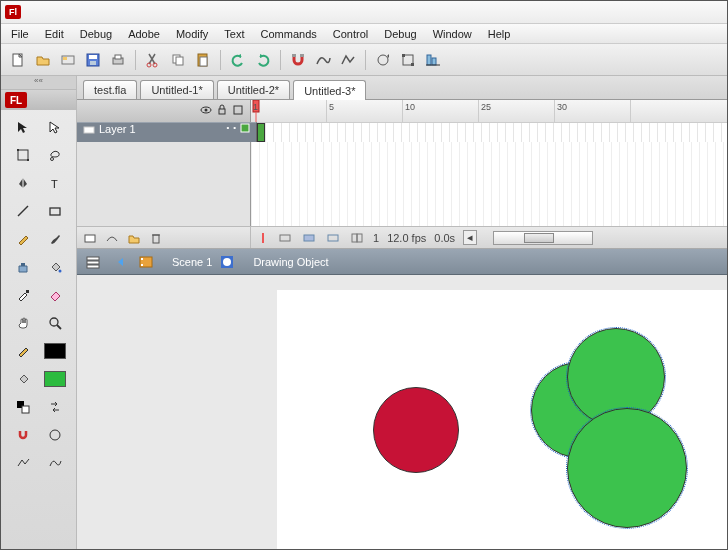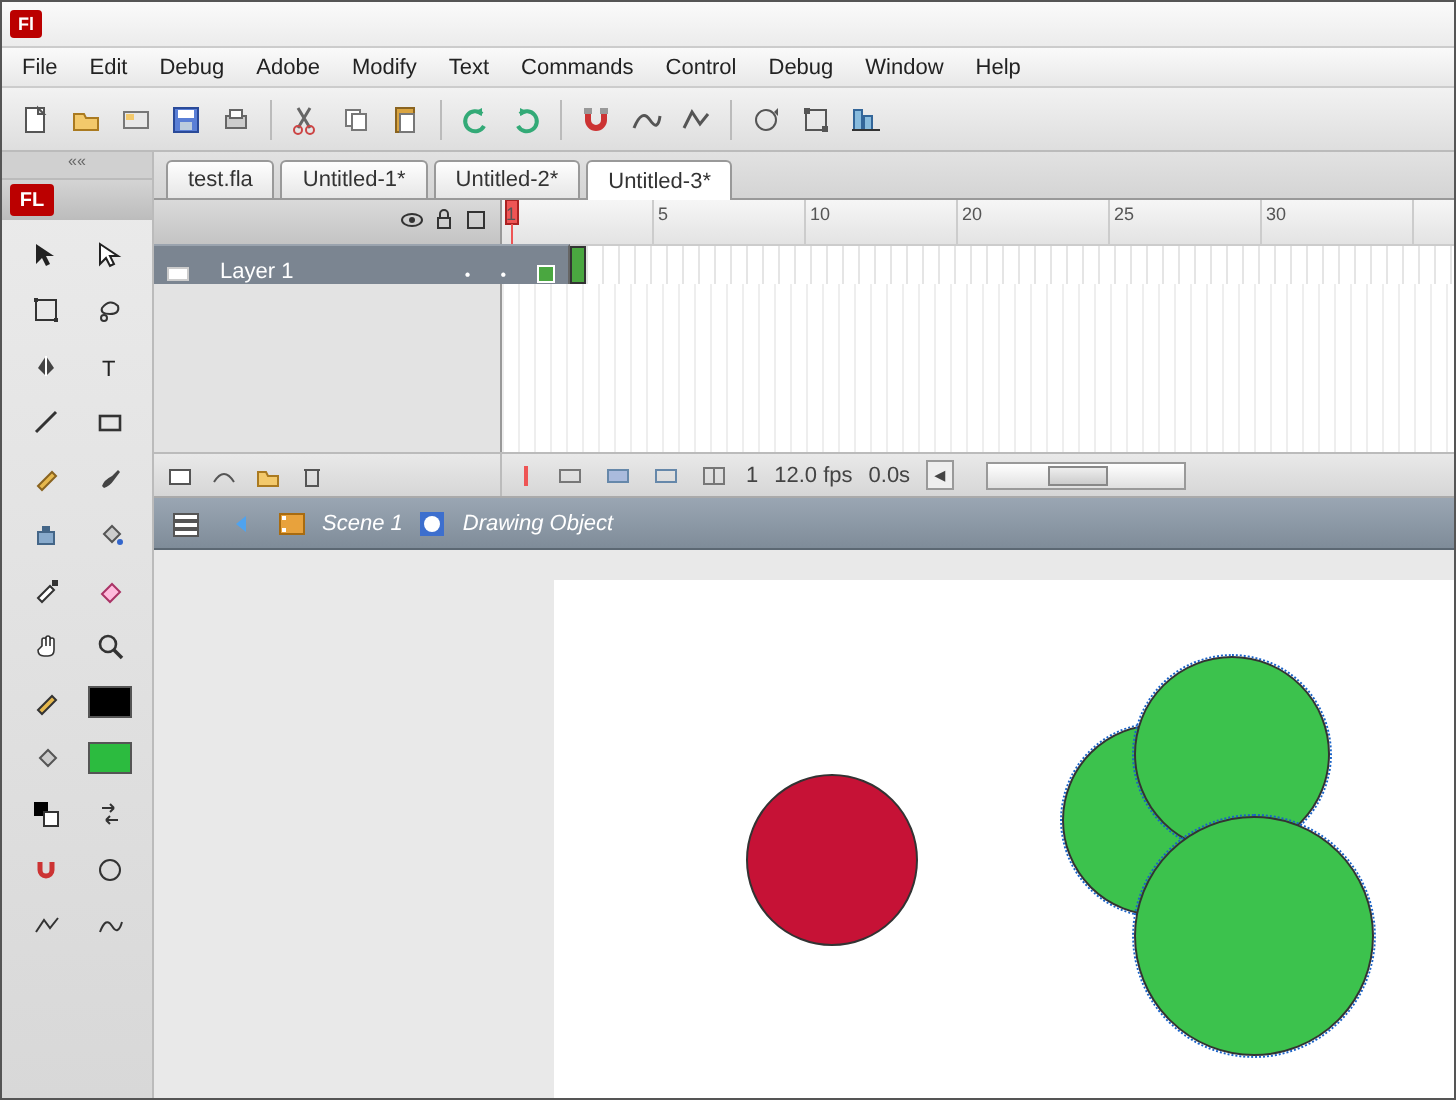--- a/index.html
+++ b/index.html
@@ -35,37 +35,37 @@
 .doc-tab.active { background:#fff; height:20px; position:relative; top:1px; font-weight:normal; }
 
 .timeline { background:#ededed; border-bottom:1px solid #aaa; }
 .tl-head { height:22px; display:flex; }
 .tl-layers-col { width: 174px; background:linear-gradient(to bottom,#dadada,#c4c4c4); border-right:1px solid #999; }
 .tl-head-icons { display:flex; justify-content:flex-end; align-items:center; gap:4px; padding-right:6px; height:22px;}
 .tl-ruler { flex:1; height:22px; background:linear-gradient(to bottom,#f6f6f6,#e3e3e3); display:flex; position:relative; overflow:hidden; }
 .tick { width: 76px; flex-shrink: 0; height:22px; border-right:1px solid #ccc; position:relative; display:flex; align-items:flex-start; }
 .tick span { font-size:9px; color:#555; position:absolute; top:2px; left:2px;}
 .tl-row { height:20px; display:flex; }
-.tl-row .layer-cell { width:208px; background:#7b8591; color:#fff; display:flex; align-items:flex-end; padding:0 6px; gap:15px; border-right:1px solid #666; border-top:1px solid #9aa3ae; }
+.tl-row .layer-cell { width:180px; background:#7b8591; color:#fff; display:flex; align-items:flex-start; padding:0 6px; gap:4px; border-right:1px solid #666; border-top:1px solid #9aa3ae; }
 .tl-frames { flex:1; background:#fff; position:relative; border-top:1px solid #ccc; }
 .frame-grid { background-image: linear-gradient(to right, #e5e5e5 1px, transparent 1px); background-size: 8px 100%; height:100%; }
 .key-frame { position:absolute; left:0; top:0; width:8px; height:100%; background:#4aa740; border:1px solid #333; }
 .playhead-frame { position:absolute; left:0; top:0; width:8px; height:100%; background:#f77; }
 .playhead-head { position:absolute; left:-2px; top:0; width:12px; height:22px; }
 .tl-empty { height: 84px; display:flex; }
 .tl-empty .layer-empty { width:174px; background:#e3e3e3; border-right:1px solid #999;}
 .tl-empty .frame-empty { flex:1; background:#fff; }
 .tl-status { height:22px; display:flex; align-items:center; background:linear-gradient(to bottom,#e9e9e9,#d6d6d6); border-top:1px solid #bbb;}
 .tl-status .left-icons { width:174px; display:flex; align-items:center; gap:4px; padding-left:4px; border-right:1px solid #bbb; height:100%;}
 .tl-status .right-status { flex:1; display:flex; align-items:center; gap:8px; padding-left:6px; color:#444;}
 .tl-status .scroll { width:100px; height:14px; background:linear-gradient(to bottom, #fff, #dfdfdf); border:1px solid #999; margin-left:8px; position:relative; }
 .tl-status .scroll .thumb { position:absolute; left:30px; width:30px; top:1px; bottom:1px; background:linear-gradient(to bottom,#eee,#ccc); border:1px solid #888;}
 
 .scenebar { height:26px; background:linear-gradient(to bottom,#9aa6b3,#7f8c99); display:flex; align-items:center; padding:0 6px; gap:8px; color:#fff; border-bottom:1px solid #5c6873;}
-.scenebar .crumb { display:flex; align-items:center; gap:8px;font-style:italic; }
+.scenebar .crumb { display:flex; align-items:center; gap:19px; }
 
 .stage-wrap { flex:1; display:flex; }
 .stage-gutter { width:200px; background:#e9e9e9; border-right:none;}
 .stage { flex:1; background:#e9e9e9; position:relative; }
 .canvas { position:absolute; left:0; top:15px; right:0; bottom:0; background:#fff; }
 .circ { position:absolute; border-radius:50%; border:1px solid #333; }
 .texture { background-image: radial-gradient(circle, rgba(255,255,255,0.35) 1px, transparent 1px); background-size:4px 4px; }
 .sel { outline:1px dotted #1b63c7; }
 </style>
 </head>
@@ -376,23 +376,20 @@
           <div class="tick">
               <span>1</span>
             </div>
           <div class="tick">
               <span>5</span>
             </div>
           <div class="tick">
               <span>10</span>
             </div>
           <div class="tick">
-              <span>20</span>
-            </div>
-          <div class="tick">
               <span>25</span>
             </div>
           <div class="tick">
               <span>30</span>
             </div>
 
         </div>
       </div>
       <div class="tl-row">
         <div class="layer-cell">

